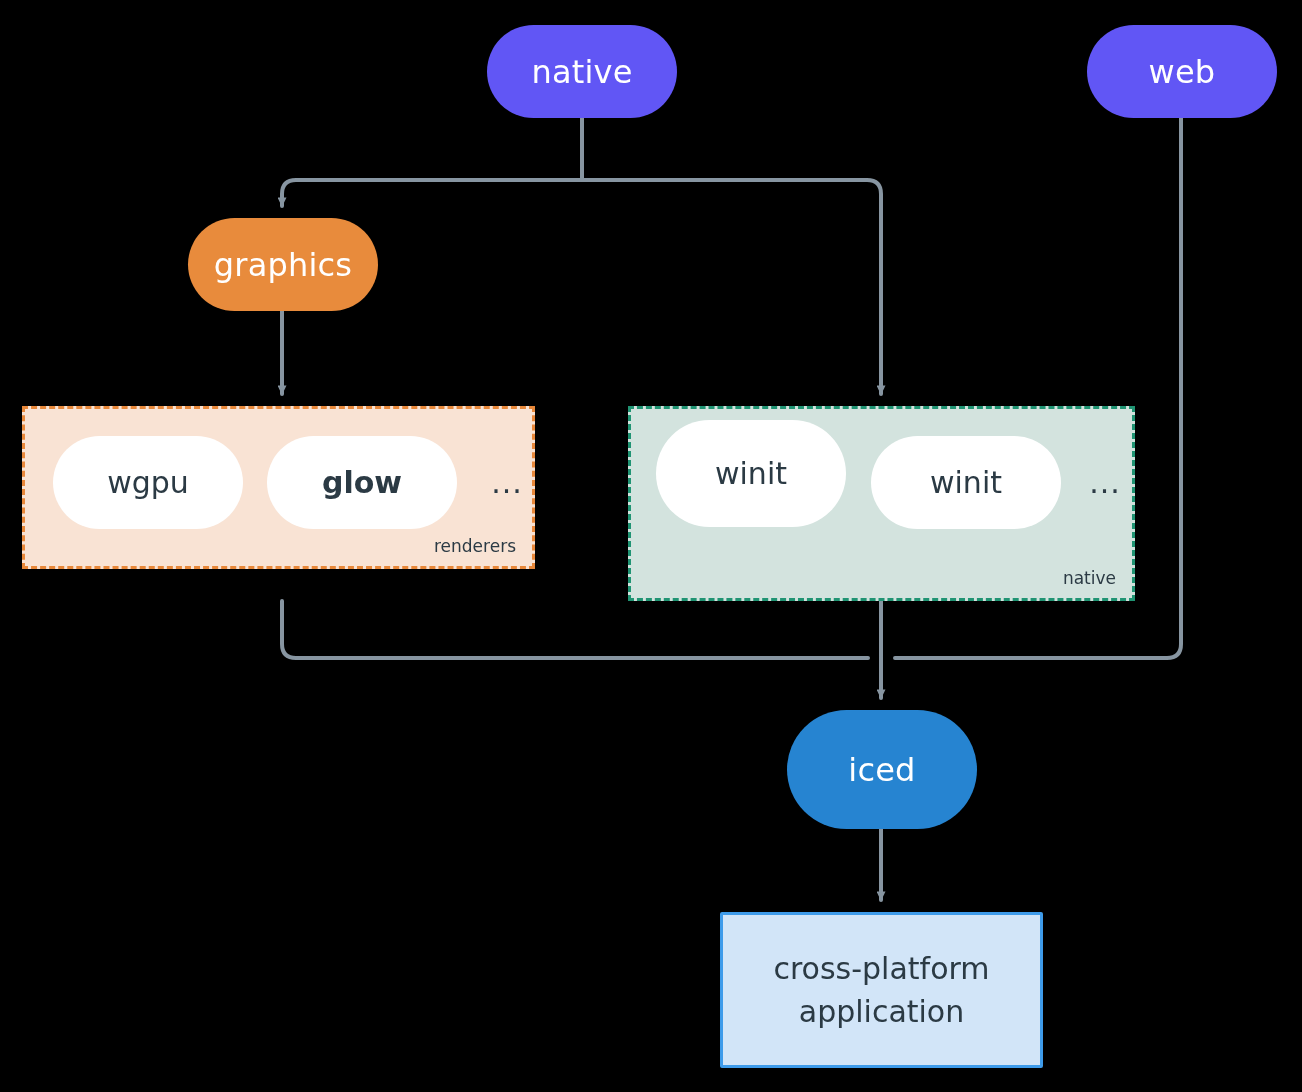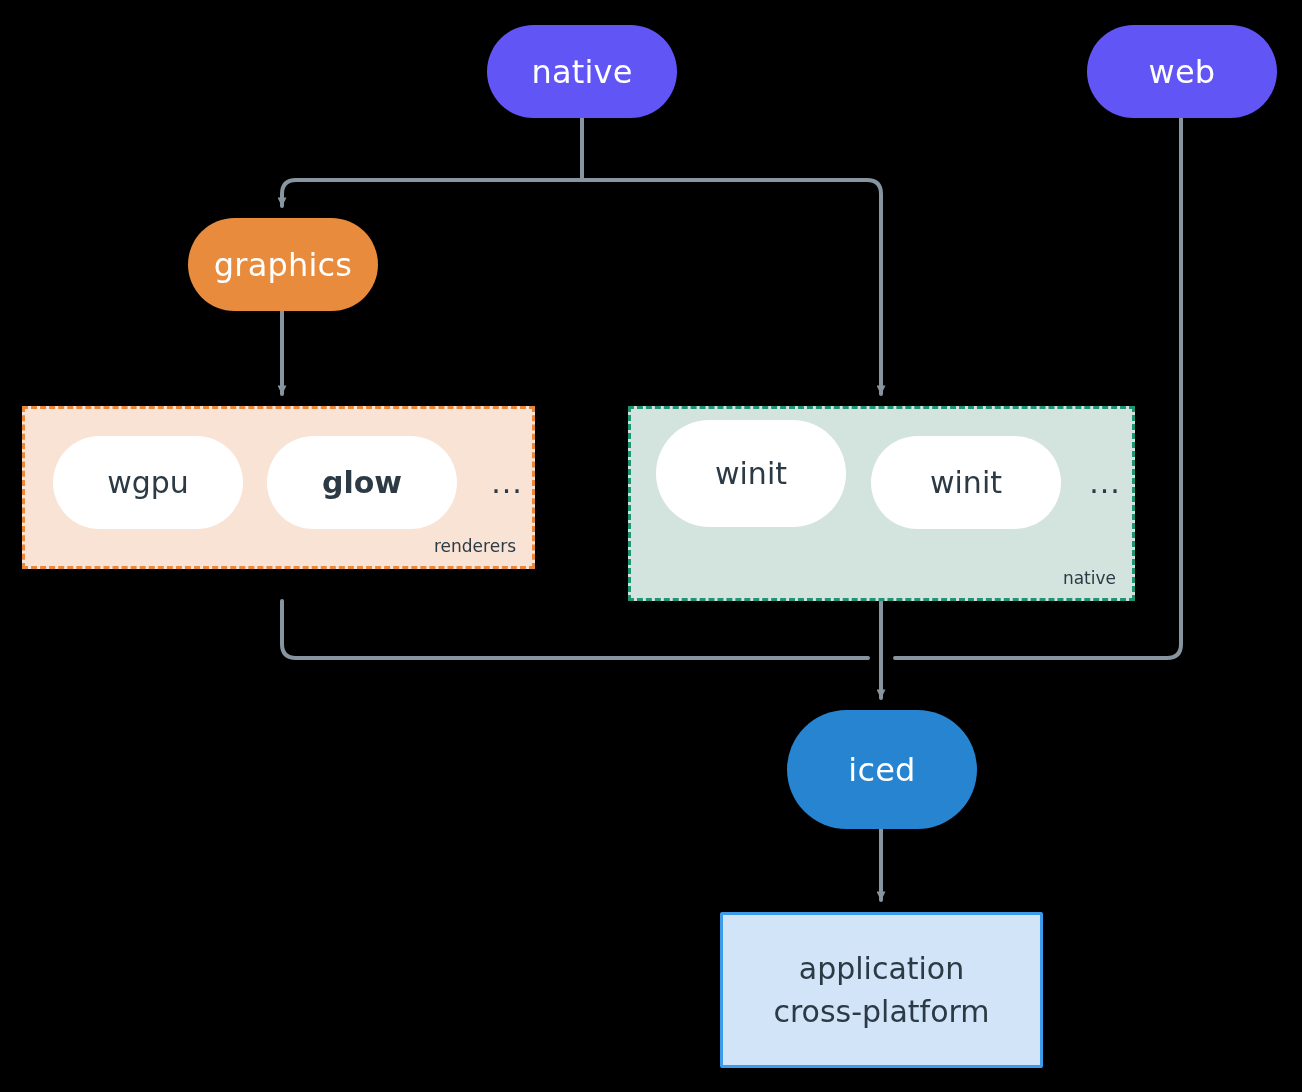--- a/index.html
+++ b/index.html
@@ -198,17 +198,17 @@
     </div>
     <div class="ellipsis" id="ellipsis-shells">...</div>
     <div class="group-label">native</div>
   </div>
 
   <div class="node pill" id="node-iced">
     <span>iced</span>
   </div>
 
   <div class="node" id="node-application">
+    <span class="line">cross-platform</span>
     <span class="line">application</span>
-    <span class="line">cross-platform</span>
   </div>
 
 </div>
 
 </body></html>

